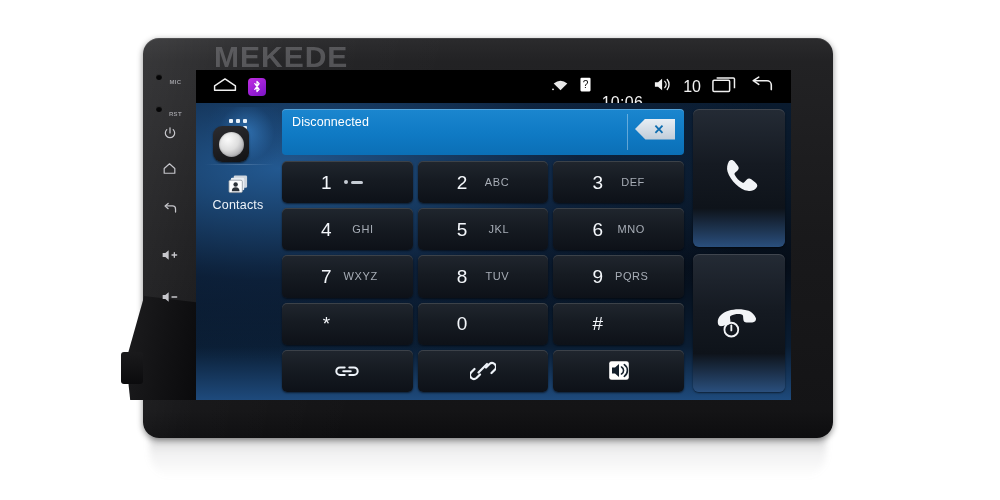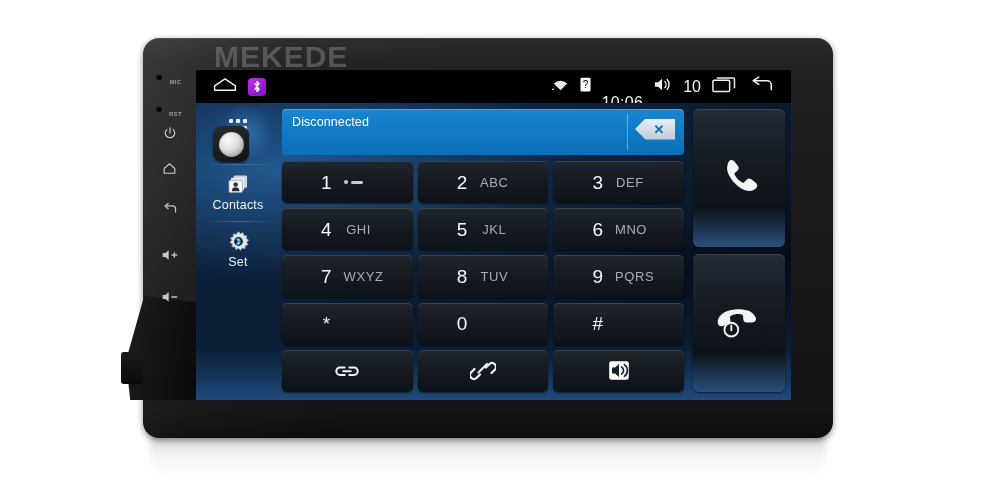--- a/index.html
+++ b/index.html
@@ -133,21 +133,21 @@
   .keys{flex:1;display:grid;grid-template-columns:repeat(3,1fr);grid-template-rows:repeat(5,1fr);
         gap:5px;margin-top:6px;}
   .key{
     border-radius:5px;
     background:linear-gradient(180deg,#20262e 0%,#161b22 45%,#0d1118 100%);
     box-shadow:inset 0 1px 0 rgba(255,255,255,.13), 0 1px 2px rgba(0,0,0,.55);
     display:flex;align-items:center;justify-content:center;gap:12px;
     position:relative;
   }
   .key .num{color:#f4f7fb;font-size:19px;font-weight:300;line-height:1;}
-  .key .sub{color:#a7adb6;font-size:13px;letter-spacing:.6px;width:30px;text-align:center;}
+  .key .sub{color:#a7adb6;font-size:11px;letter-spacing:.6px;width:30px;text-align:right;}
   .key .sub.empty{visibility:hidden;}
   .key .vm{display:flex;gap:3px;align-items:flex-end;width:30px;}
   .key .vm i{width:4px;height:4px;border-radius:50%;background:#c6ccd4;display:block;}
   .key .vm .bar{width:12px;height:3px;border-radius:2px;background:#c6ccd4;}
   .key svg{display:block;}
 
   
   .rightcol{width:92px;flex:0 0 92px;padding:6px 6px 8px 4px;display:flex;flex-direction:column;gap:7px;}
   .callbtn{
     flex:1;border-radius:6px;
@@ -308,30 +308,20 @@
               <rect x="4" y="4" width="14" height="13" rx="1.4" fill="#e9eef4"></rect>
               <rect x="2" y="6.5" width="14" height="13" rx="1.4" fill="#fbfdff" stroke="#8d949d" stroke-width=".8"></rect>
               <circle cx="9" cy="11" r="2.3" fill="#2b3139"></circle>
               <path d="M5 18 a4 4 0 0 1 8 0 Z" fill="#2b3139"></path>
             </svg>
           </span>
           <span class="side-label">Contacts</span>
         </div>
 
 
-        <div class="side-item">
-          <span class="side-ico">
-            <svg width="23" height="23" viewBox="0 0 24 24" fill="none">
-              <path d="M12 1.6 l2 2.2 2.8 -1 .9 2.9 3 .3 -.6 2.9 2.5 1.6 -2 2.2 1.2 2.8 -2.8 1 -.2 3 -2.9 -.7 -1.8 2.4 -2.1 -2.1 -2.7 1.3 -1.1 -2.8 -3 -.1 .5 -2.9 -2.6 -1.5 1.9 -2.3 -1.3 -2.7 2.8 -1.1 .1 -3 2.9 .6 Z" fill="#dfe5ec" stroke="#9aa2ac" stroke-width=".7"></path>
-              <circle cx="12" cy="12" r="4.6" fill="#11202f"></circle>
-              <path d="M10.3 9.4 L13.6 13.4 L11.9 14.9 L11.9 9.1 L13.6 10.6 L10.3 14.6" stroke="#5ac8fa" stroke-width="1.3" fill="none" stroke-linejoin="round" stroke-linecap="round"></path>
-            </svg>
-          </span>
-          <span class="side-label">Set</span>
-        </div>
 
       </div>
 
       <div class="center">
 
         <div class="display">
           <span class="display-text">Disconnected</span>
           <span class="divider-vert"></span>
           <span class="bksp">
             <span class="shape">

